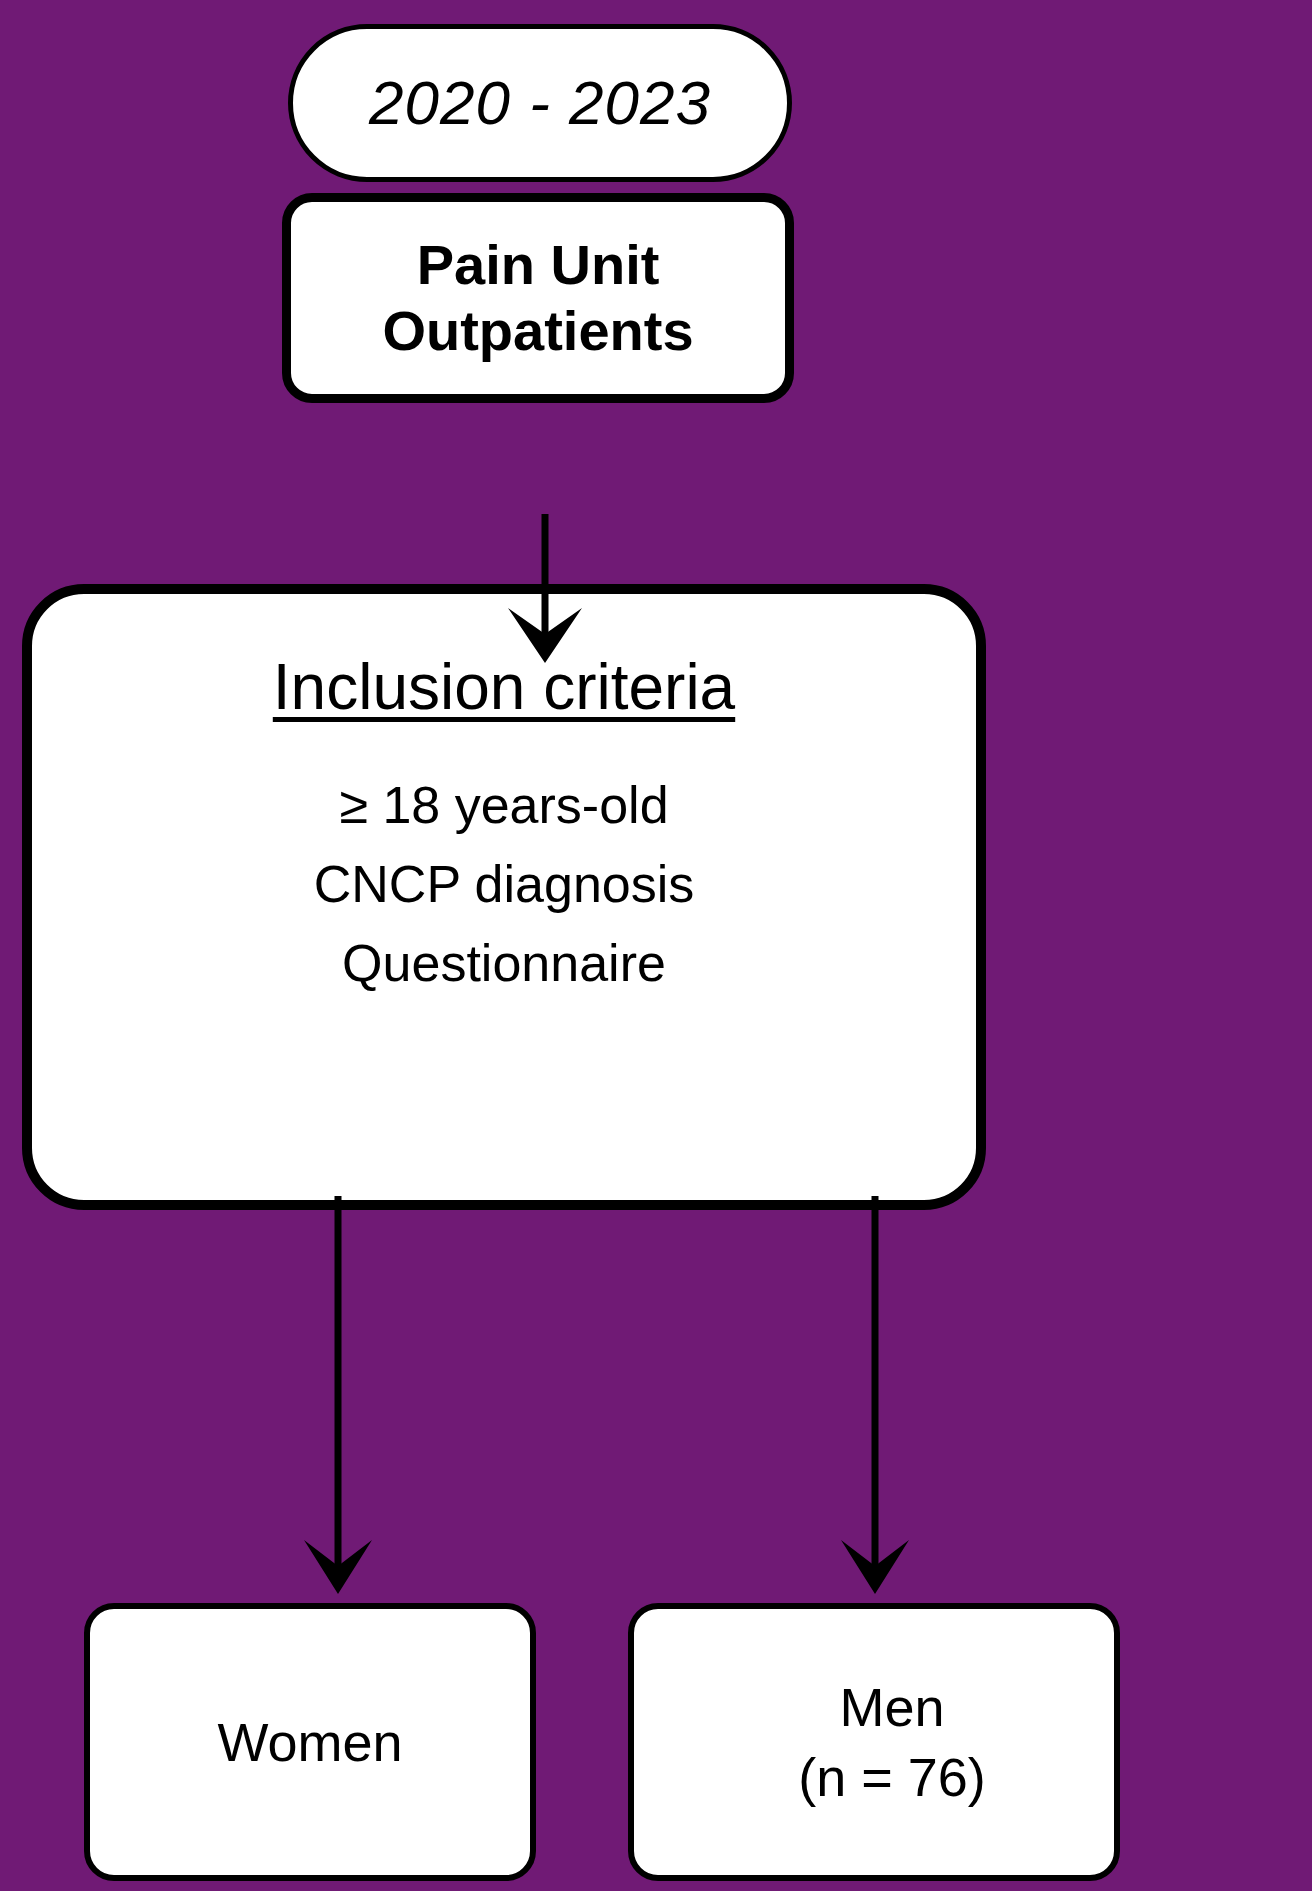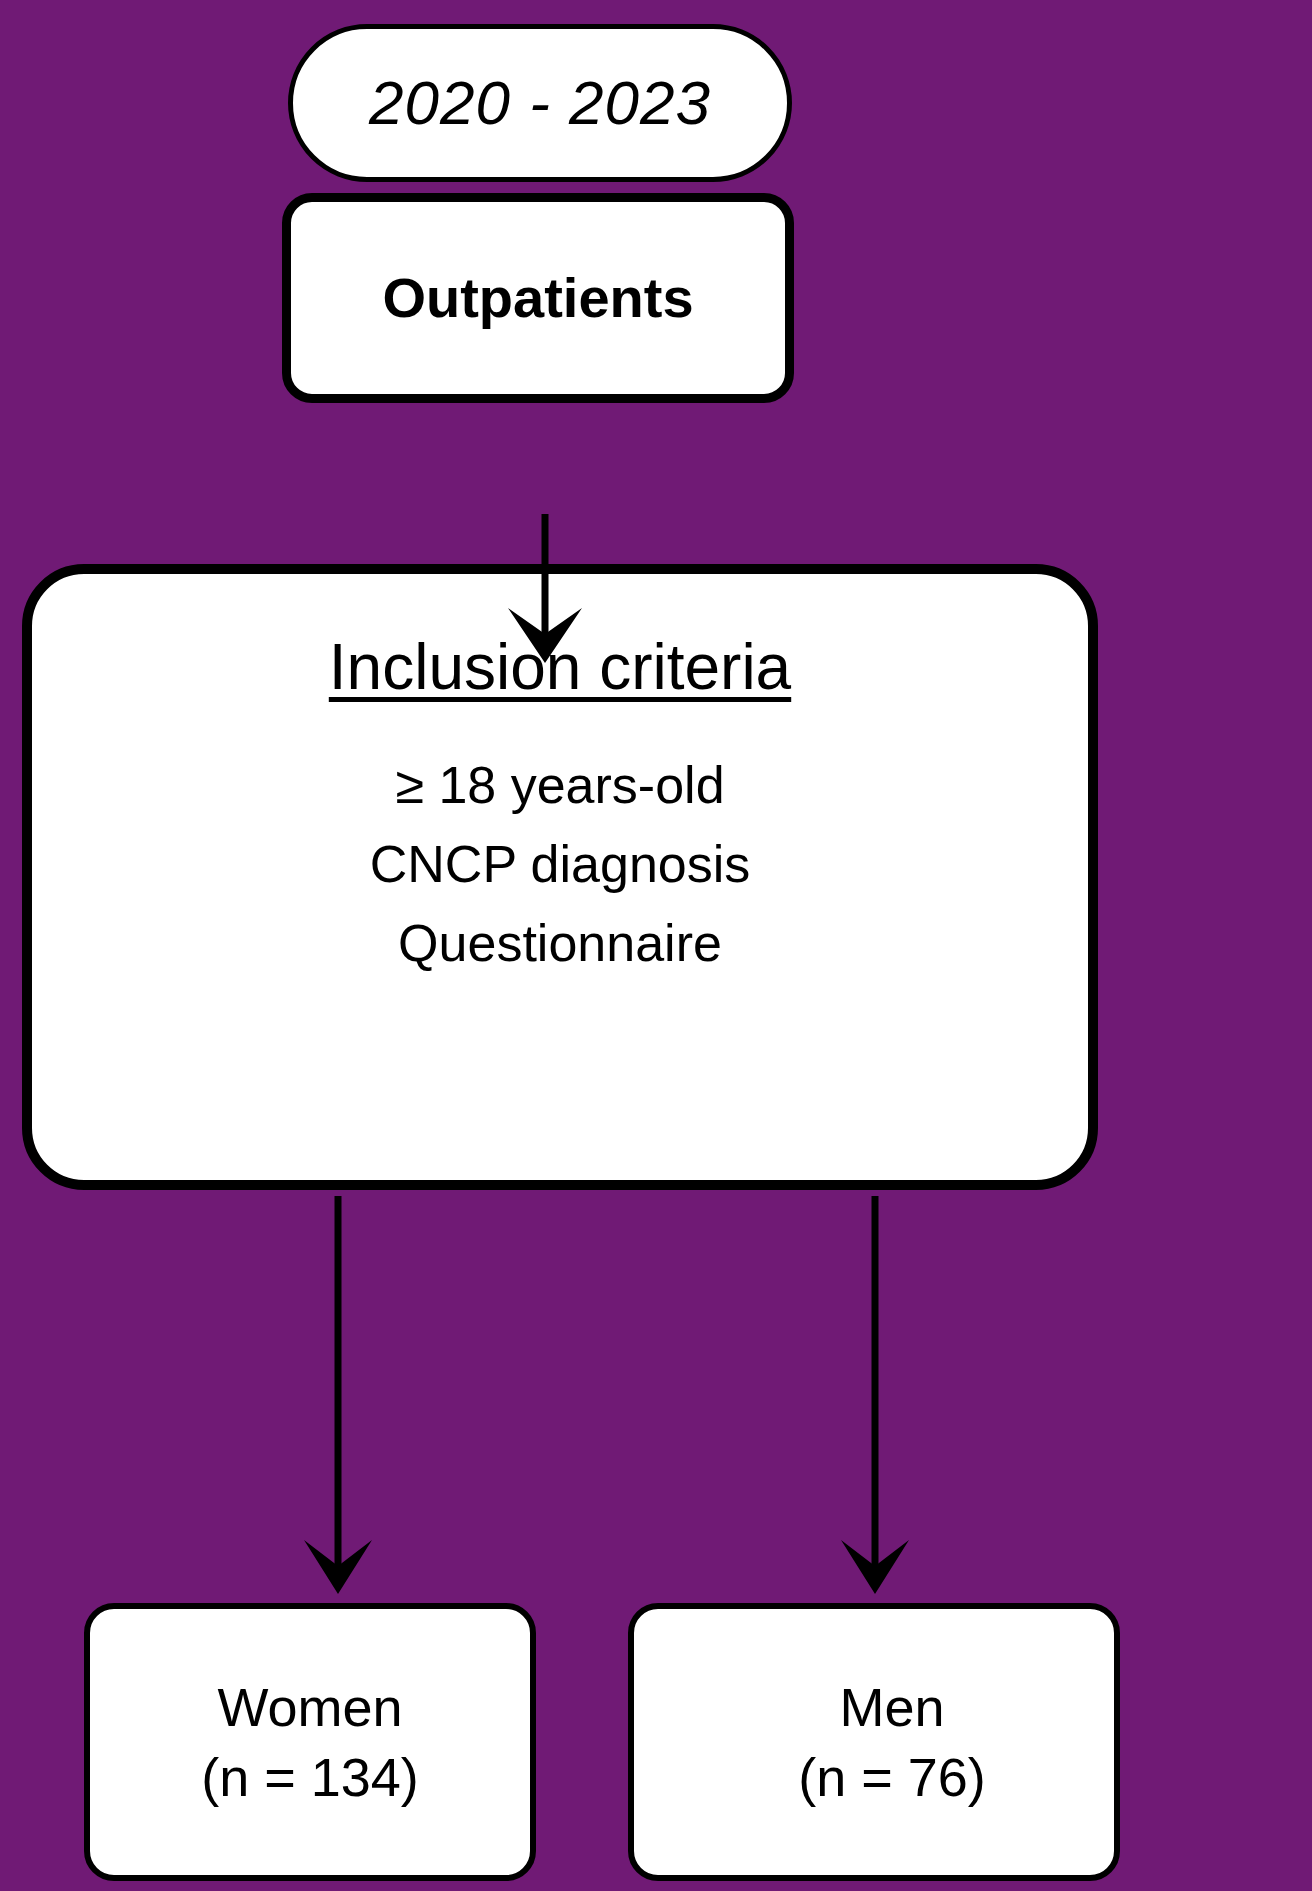--- a/index.html
+++ b/index.html
@@ -57,22 +57,22 @@
   }
   #source-node .txt {
     font-weight: bold;
     font-size: 56px;
     line-height: 1.18;
   }
 
   
   #criteria-node {
     left: 22px;
-    top: 564px;
-    width: 1076px;
+    top: 584px;
+    width: 964px;
     height: 626px;
     border-width: 10px;
     border-radius: 62px;
     justify-content: flex-start;
     padding-top: 56px;
   }
   #criteria-node .heading {
     font-size: 64px;
     text-decoration: underline;
     text-underline-offset: 8px;
@@ -108,33 +108,33 @@
 </head>
 <body>
 
 <div id="canvas">
 
   <div class="node" id="period-node">
     <div class="txt">2020 - 2023</div>
   </div>
 
   <div class="node" id="source-node">
+    <div class="txt">Pain Unit</div>
     <div class="txt">Outpatients</div>
   </div>
 
   <div class="node" id="criteria-node">
     <div class="heading">Inclusion criteria</div>
     <div class="crit-line">≥ 18 years-old</div>
     <div class="crit-line">CNCP diagnosis</div>
     <div class="crit-line">Questionnaire</div>
   </div>
 
   <div class="node outcome-node" id="women-node">
     <div class="txt">Women</div>
-    <div class="txt">(n = 134)</div>
   </div>
 
   <div class="node outcome-node" id="men-node">
     <div class="txt">Men</div>
     <div class="txt">(n = 76)</div>
   </div>
 
   <svg id="arrow-layer" viewBox="0 0 1312 1891">
 
     <g>

